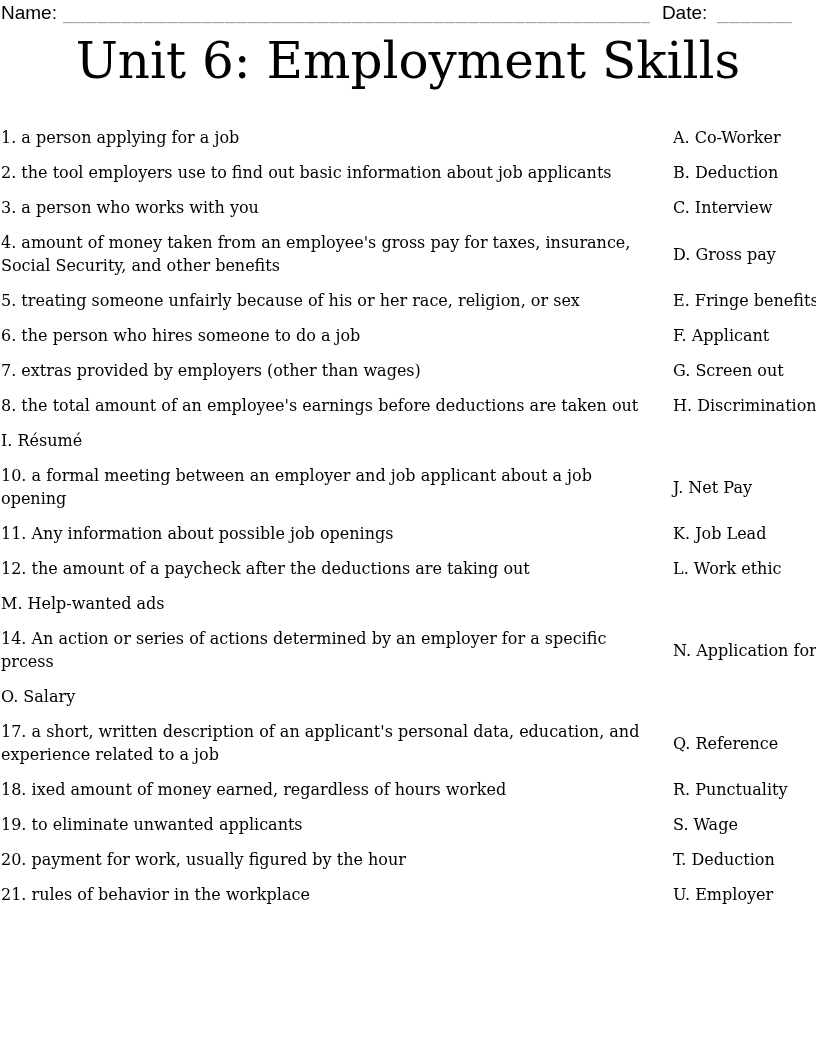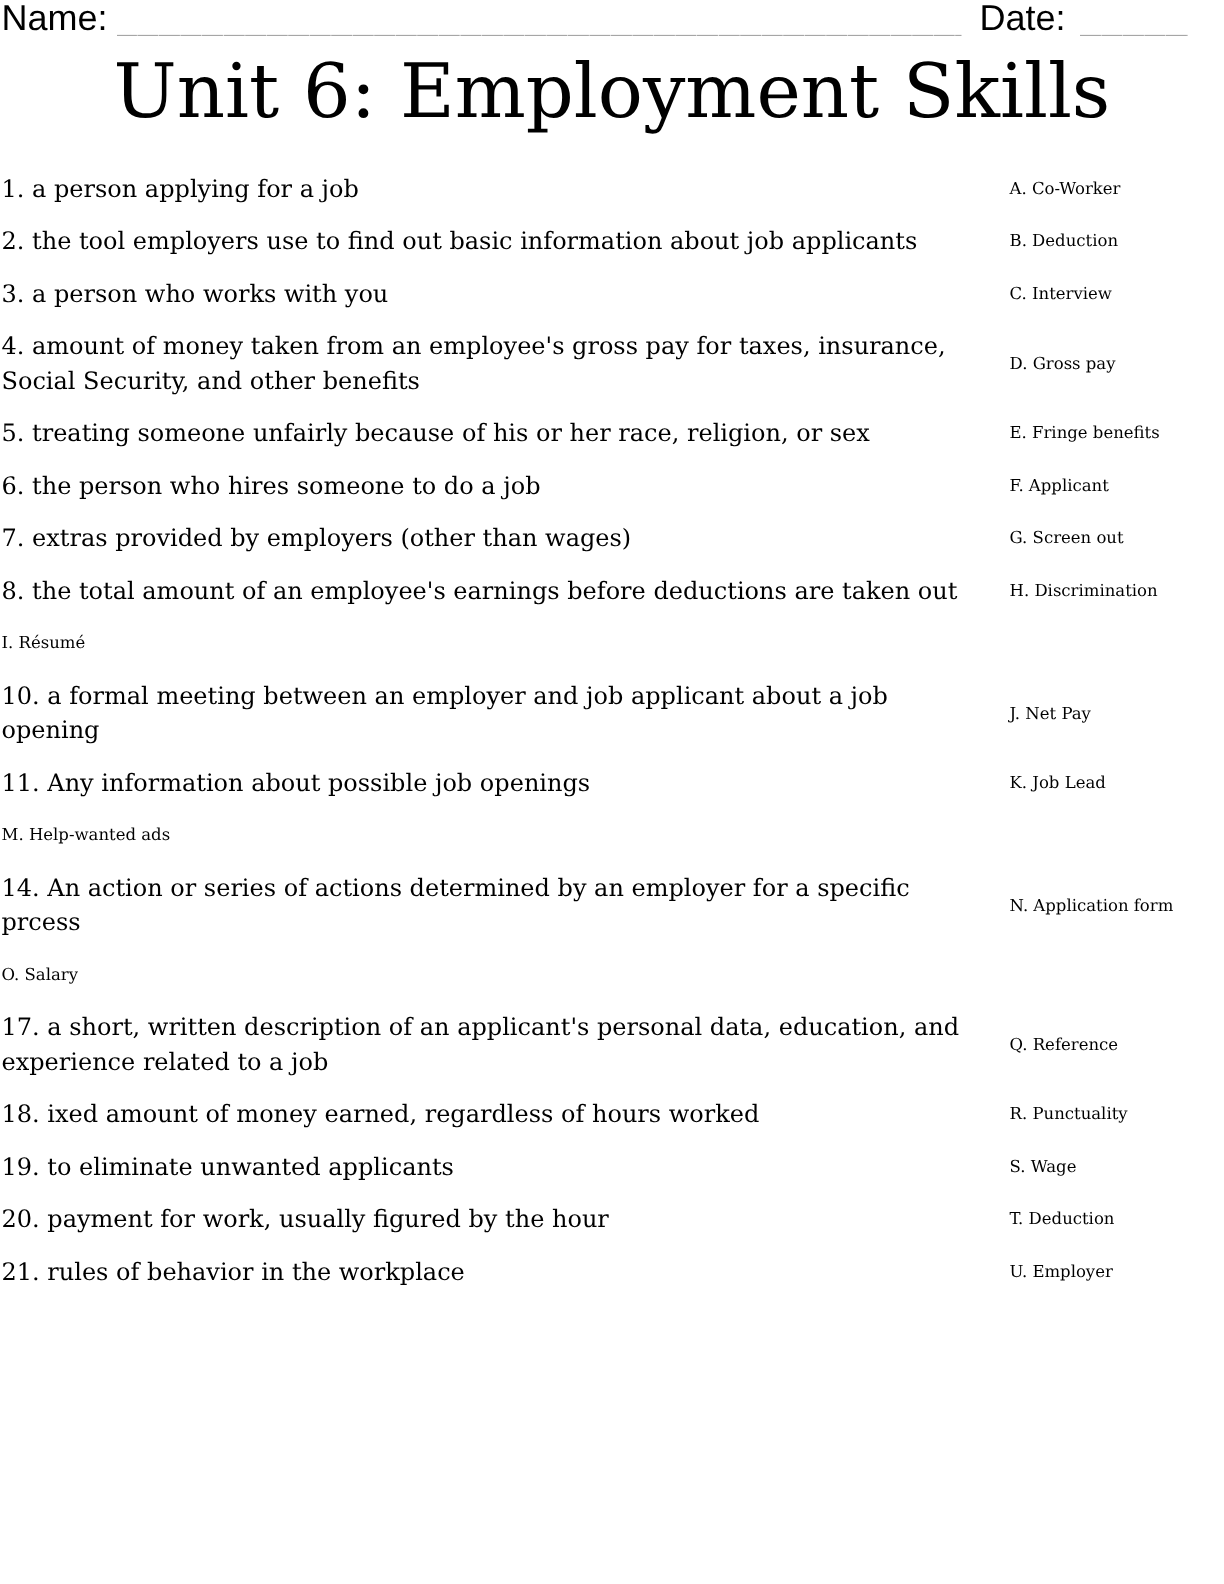--- a/index.html
+++ b/index.html
@@ -13,37 +13,37 @@
     overflow: hidden;
     font-family: "DejaVu Serif", serif;
     color: #000000;
   }
   
   .header-row {
     display: flex;
     align-items: baseline;
     padding: 2px 24px 0 1px;
     font-family: "Liberation Sans", sans-serif;
-    font-size: 24px;
+    font-size: 19px;
     line-height: 22px;
     color: #000000;
     white-space: nowrap;
   }
   .blank-line {
     color: #a6a6a6;
     letter-spacing: 1px;
     overflow: hidden;
     flex: 0 1 auto;
   }
   .name-line { margin-left: 6px; margin-right: 12px; flex: 1 1 auto; }
   .date-line { margin-left: 10px; }
   
   .title {
     margin-top: 6px;
-    margin-bottom: 14px;
+    margin-bottom: 26px;
     text-align: center;
     font-family: "DejaVu Serif", serif;
     font-weight: 400;
     font-size: 50px;
     line-height: 62px;
     color: #000000;
   }
   
   .matching {
     padding: 8px 0 0 1px;
@@ -54,21 +54,21 @@
     margin-bottom: 12px;
   }
   .q {
     flex: 0 0 672px;
     padding-right: 33px;
     font-size: 16px;
     line-height: 23px;
   }
   .a {
     flex: 1 1 auto;
-    font-size: 11px;
+    font-size: 16px;
     line-height: 23px;
     white-space: nowrap;
   }
 </style>
 </head>
 <body>
 
 <div class="page">
 
   <div class="header-row">
@@ -128,20 +128,24 @@
   <div class="match-row">
     <div class="q">10. a formal meeting between an employer and job applicant about a job opening</div>
     <div class="a">J. Net Pay</div>
   </div>
 
   <div class="match-row">
     <div class="q">11. Any information about possible job openings</div>
     <div class="a">K. Job Lead</div>
   </div>
 
+  <div class="match-row">
+    <div class="q">12. the amount of a paycheck after the deductions are taking out</div>
+    <div class="a">L. Work ethic</div>
+  </div>
 
   <div class="match-row">
     <div class="a">M. Help-wanted ads</div>
   </div>
 
   <div class="match-row">
     <div class="q">14. An action or series of actions determined by an employer for a specific prcess</div>
     <div class="a">N. Application form</div>
   </div>
 

